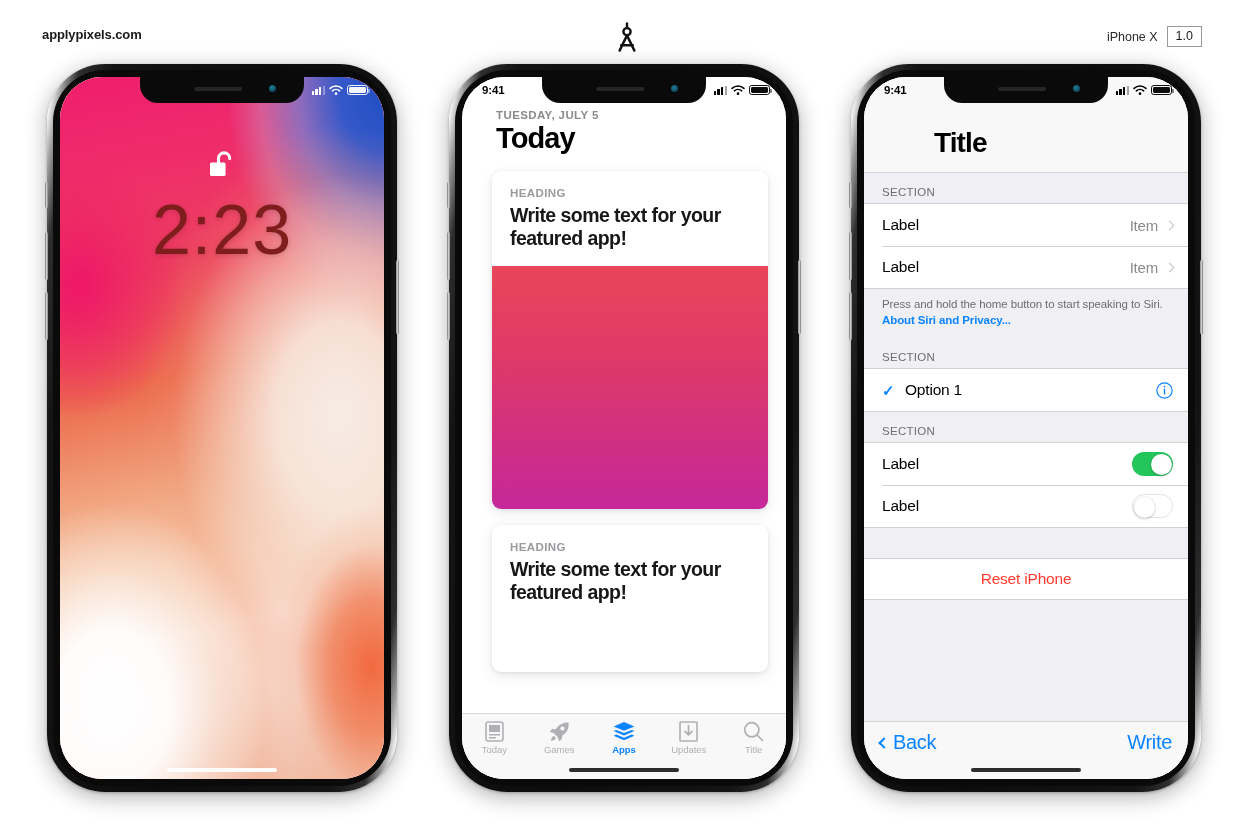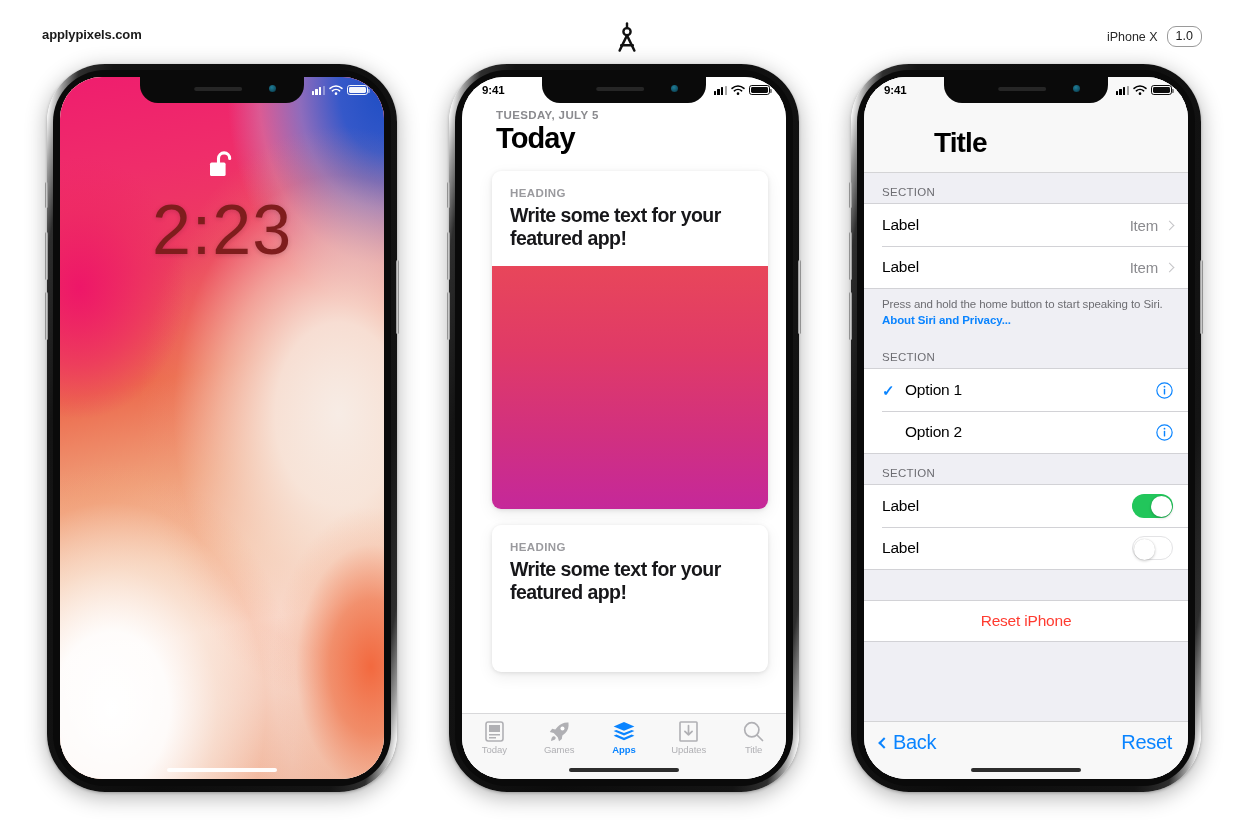--- a/index.html
+++ b/index.html
@@ -20,21 +20,21 @@
   .logo-mark {
     position: absolute; left: 607px; top: 18px;
     width: 40px; height: 40px;
   }
   .meta {
     position: absolute; right: 40px; top: 26px;
     display: flex; align-items: center; gap: 9px;
   }
   .meta-label { font-size: 12.5px; color: #2a2a2a; }
   .meta-badge {
-    border: 1px solid #9a9a9a; border-radius: 9px;
+    border: 1px solid #9a9a9a; border-radius: 0;
     padding: 2px 8px 3px; font-size: 12.5px; color: #1a1a1a;
     line-height: 1.15;
   }
 
   
   .device { position: absolute; top: 64px; width: 350px; height: 728px; }
   .device.d1 { left: 47px; }
   .device.d2 { left: 449px; }
   .device.d3 { left: 851px; }
 
@@ -519,31 +519,20 @@
               <span class="check">✓</span>
               <span class="row-lb">Option 1</span>
               <span class="row-rt">
                 <svg class="info-ic" viewBox="0 0 18 18">
                   <circle cx="9" cy="9" r="8.1" fill="none" stroke="#0a84ff" stroke-width="1.25"></circle>
                   <circle cx="9" cy="4.9" r="0.95" fill="#0a84ff"></circle>
                   <rect x="8.25" y="7.2" width="1.5" height="6.1" rx="0.7" fill="#0a84ff"></rect>
                 </svg>
               </span>
             </div>
-            <div class="row">
-              <span class="check"></span>
-              <span class="row-lb">Option 2</span>
-              <span class="row-rt">
-                <svg class="info-ic" viewBox="0 0 18 18">
-                  <circle cx="9" cy="9" r="8.1" fill="none" stroke="#0a84ff" stroke-width="1.25"></circle>
-                  <circle cx="9" cy="4.9" r="0.95" fill="#0a84ff"></circle>
-                  <rect x="8.25" y="7.2" width="1.5" height="6.1" rx="0.7" fill="#0a84ff"></rect>
-                </svg>
-              </span>
-            </div>
           </div>
 
           <div class="sec-hd">SECTION</div>
           <div class="rows">
             <div class="row">
               <span class="row-lb">Label</span>
               <span class="row-rt">
                 <span class="toggle on">
                     <span class="knob"></span>
                   </span>
@@ -564,21 +553,21 @@
             <span class="action-lb">Reset iPhone</span>
           </div>
         </div>
 
         <div class="p3-toolbar">
           <span class="tb-btn">
             <span class="back-chev"></span>
             <span>Back</span>
           </span>
           <span class="tb-btn">
-            <span>Reset</span>
+            <span>Write</span>
           </span>
         </div>
         <div class="p3-home-pad"></div>
       </div>
 
       <div class="notch">
         <div class="speaker"></div>
         <div class="camera"></div>
       </div>
 

